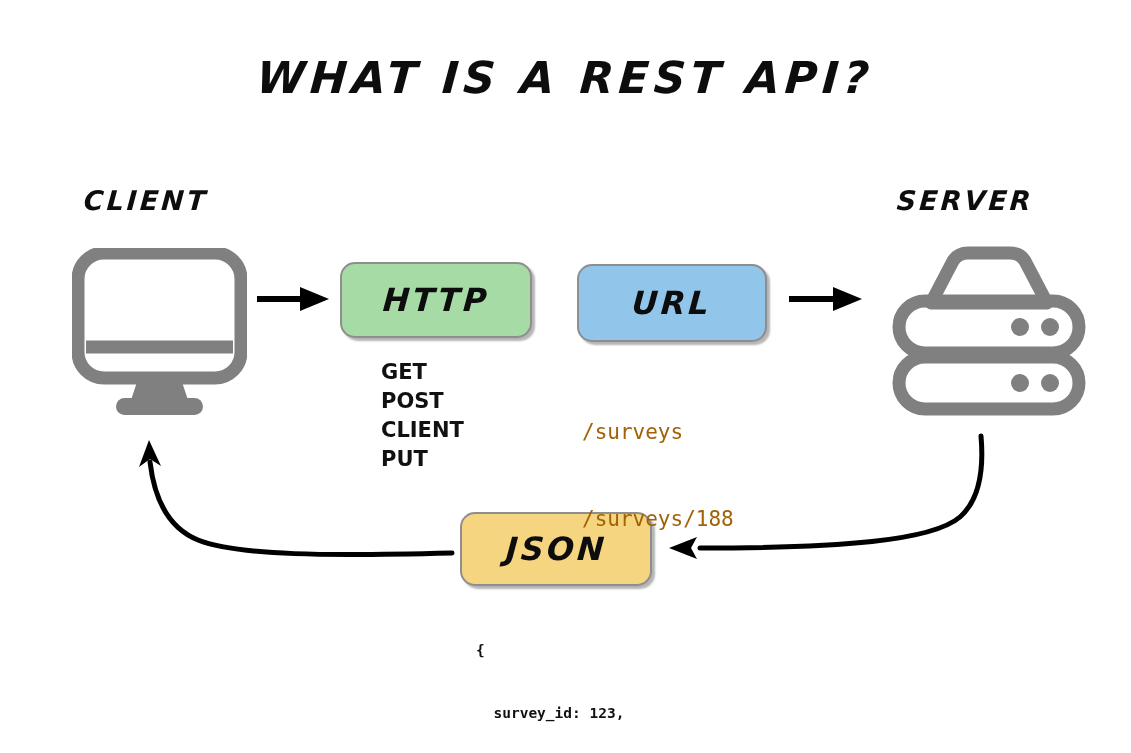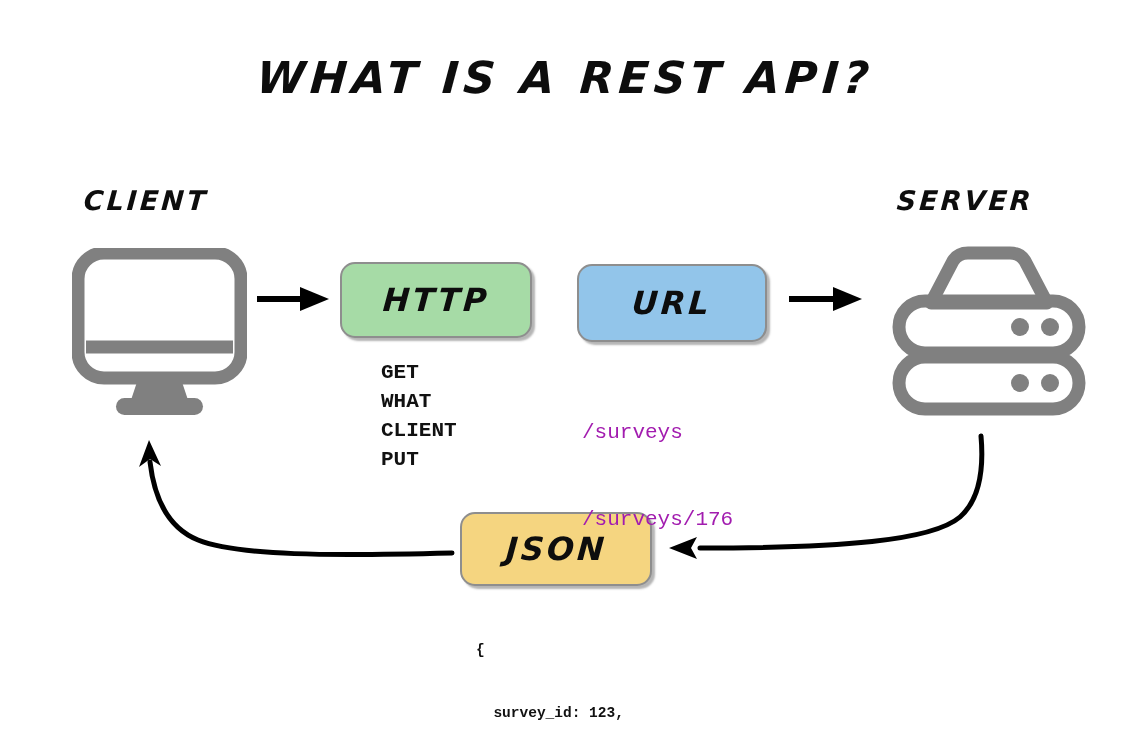--- a/index.html
+++ b/index.html
@@ -117,35 +117,35 @@
     line-height: 29px;
     color: #111111;
   }
   #url-paths {
     position: absolute;
     left: 582px;
     top: 360px;
     font-family: "DejaVu Sans Mono", monospace;
     font-size: 21px;
     line-height: 29px;
-    color: #a21caf;
+    color: #a16207;
     white-space: pre;
   }
   #json-body {
     position: absolute;
     left: 476px;
     top: 598px;
     font-family: "DejaVu Sans Mono", monospace;
     font-weight: bold;
     font-size: 14.5px;
     line-height: 21px;
     color: #111111;
     white-space: pre;
   }
-  .list-line { display: block; font-family: Liberation Mono, monospace; }
+  .list-line { display: block; }
 
   
   #arrow-layer {
     position: absolute;
     left: 0; top: 0;
     width: 1131px;
     height: 753px;
     pointer-events: none;
   }
 </style>
@@ -195,28 +195,28 @@
   <div class="tag-box" id="url-box">
     <span class="tag-label">URL</span>
   </div>
 
   <div class="tag-box" id="json-box">
     <span class="tag-label">JSON</span>
   </div>
 
   <div id="http-methods">
     <span class="list-line">GET</span>
-    <span class="list-line">WHAT</span>
+    <span class="list-line">POST</span>
     <span class="list-line">CLIENT</span>
     <span class="list-line">PUT</span>
   </div>
 
   <div id="url-paths">
     <span class="list-line">/surveys</span>
-    <span class="list-line">/surveys/176</span>
+    <span class="list-line">/surveys/188</span>
   </div>
 
   <div id="json-body">
     <span class="list-line">{</span>
     <span class="list-line">  survey_id: 123,</span>
     
     
     
     
   </div>

